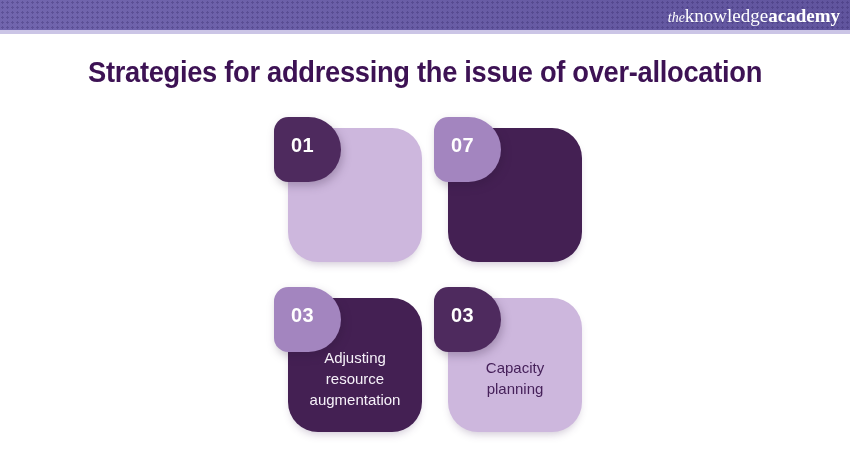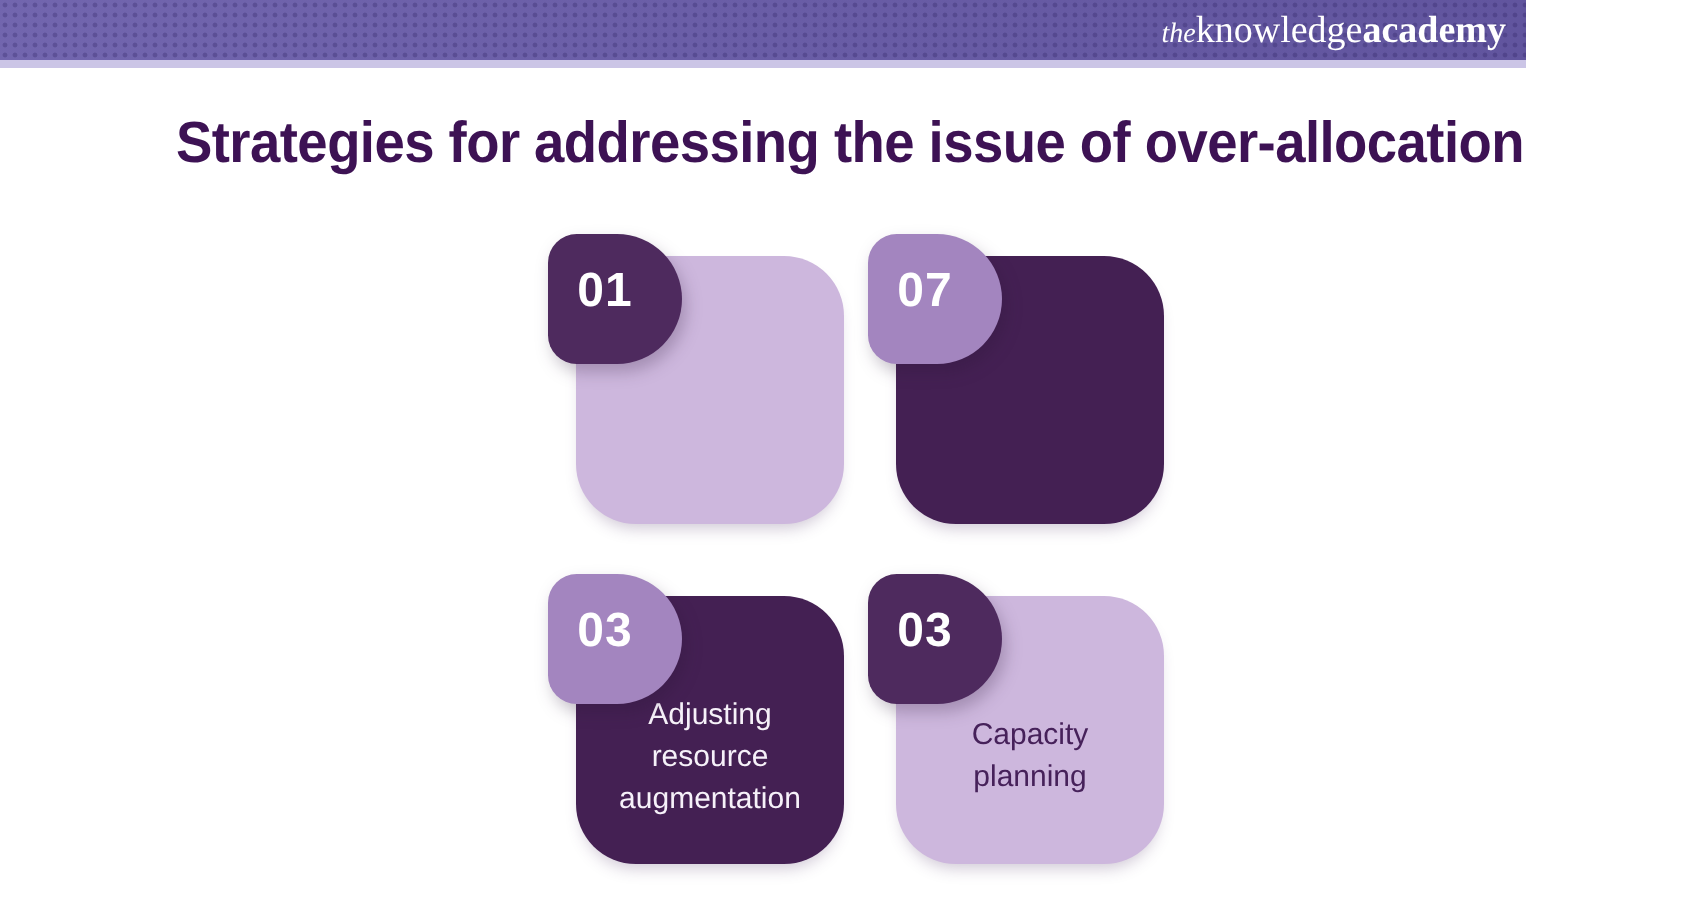--- a/index.html
+++ b/index.html
@@ -11,21 +11,21 @@
     width: 850px;
     height: 450px;
     background: #ffffff;
     overflow: hidden;
   }
 
   
   .header {
     position: absolute;
     top: 0; left: 0;
-    width: 763px;
+    width: 850px;
     height: 34px;
     background-color: var(--header-purple, #675aa8);
     background-image:
       radial-gradient(rgba(40,28,92,0.28) 1px, transparent 1.4px),
       linear-gradient(90deg, rgba(255,255,255,0.07), rgba(0,0,0,0.06));
     background-size: 5px 5px, 100% 100%;
     border-bottom: 4px solid var(--header-strip, #cbc5e6);
     display: flex;
     align-items: center;
     justify-content: flex-end;
@@ -102,21 +102,21 @@
     align-items: center;
     justify-content: center;
     padding: 0 10px 8px 0;
     filter: drop-shadow(2px 4px 4px rgba(40, 20, 50, 0.25));
     z-index: 2;
   }
   .badge--dark  { background: var(--dark-badge, #4e2a5e); }
   .badge--light { background: var(--light-badge, #a385bf); }
   .badge-number {
     color: #ffffff;
-    font-size: 24px;
+    font-size: 20px;
     font-weight: 600;
     letter-spacing: 0.5px;
   }
 </style>
 </head>
 <body>
 
 <div class="canvas">
 
   <div class="header">

